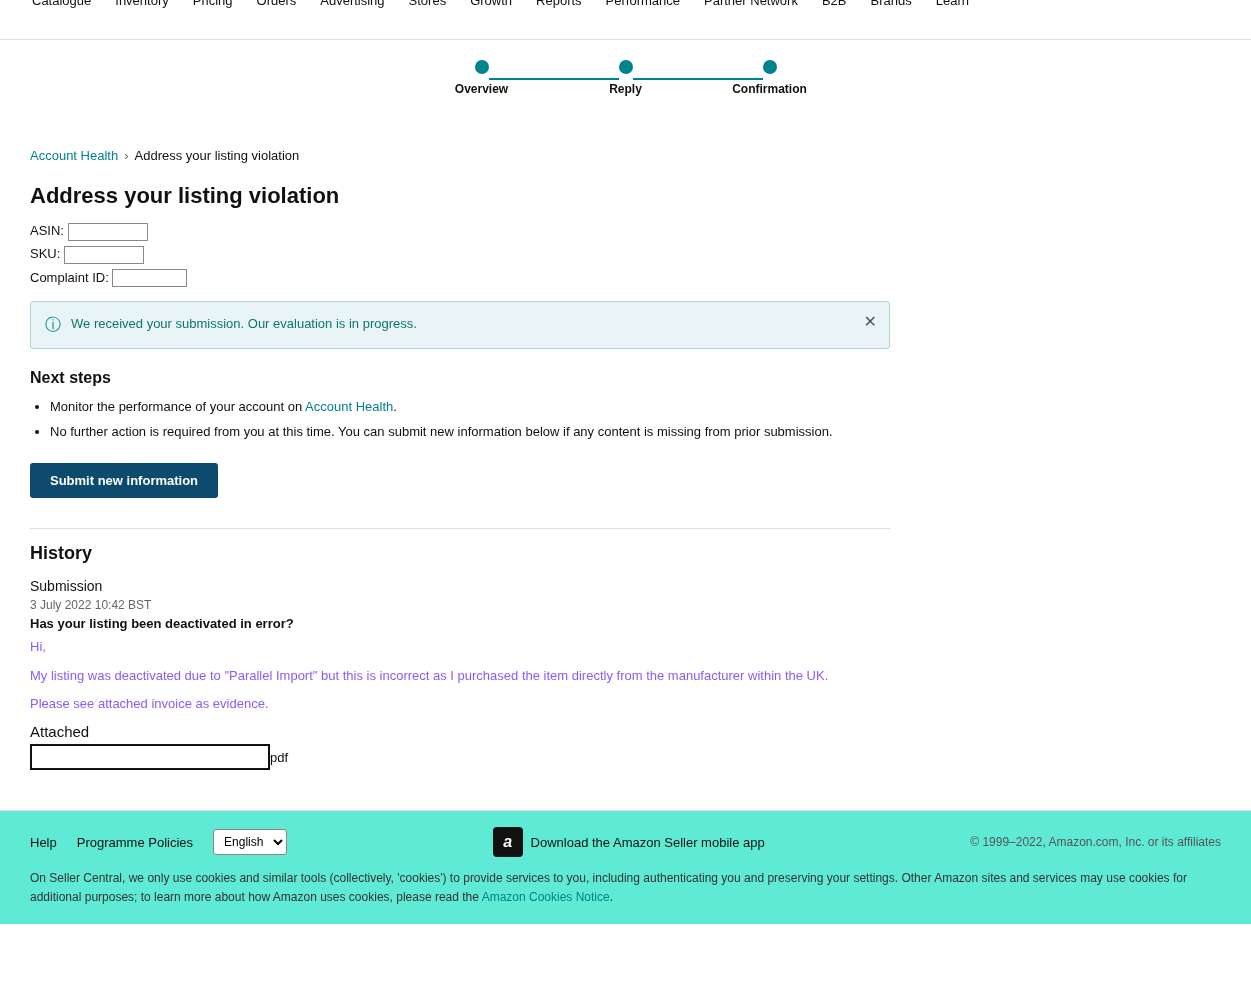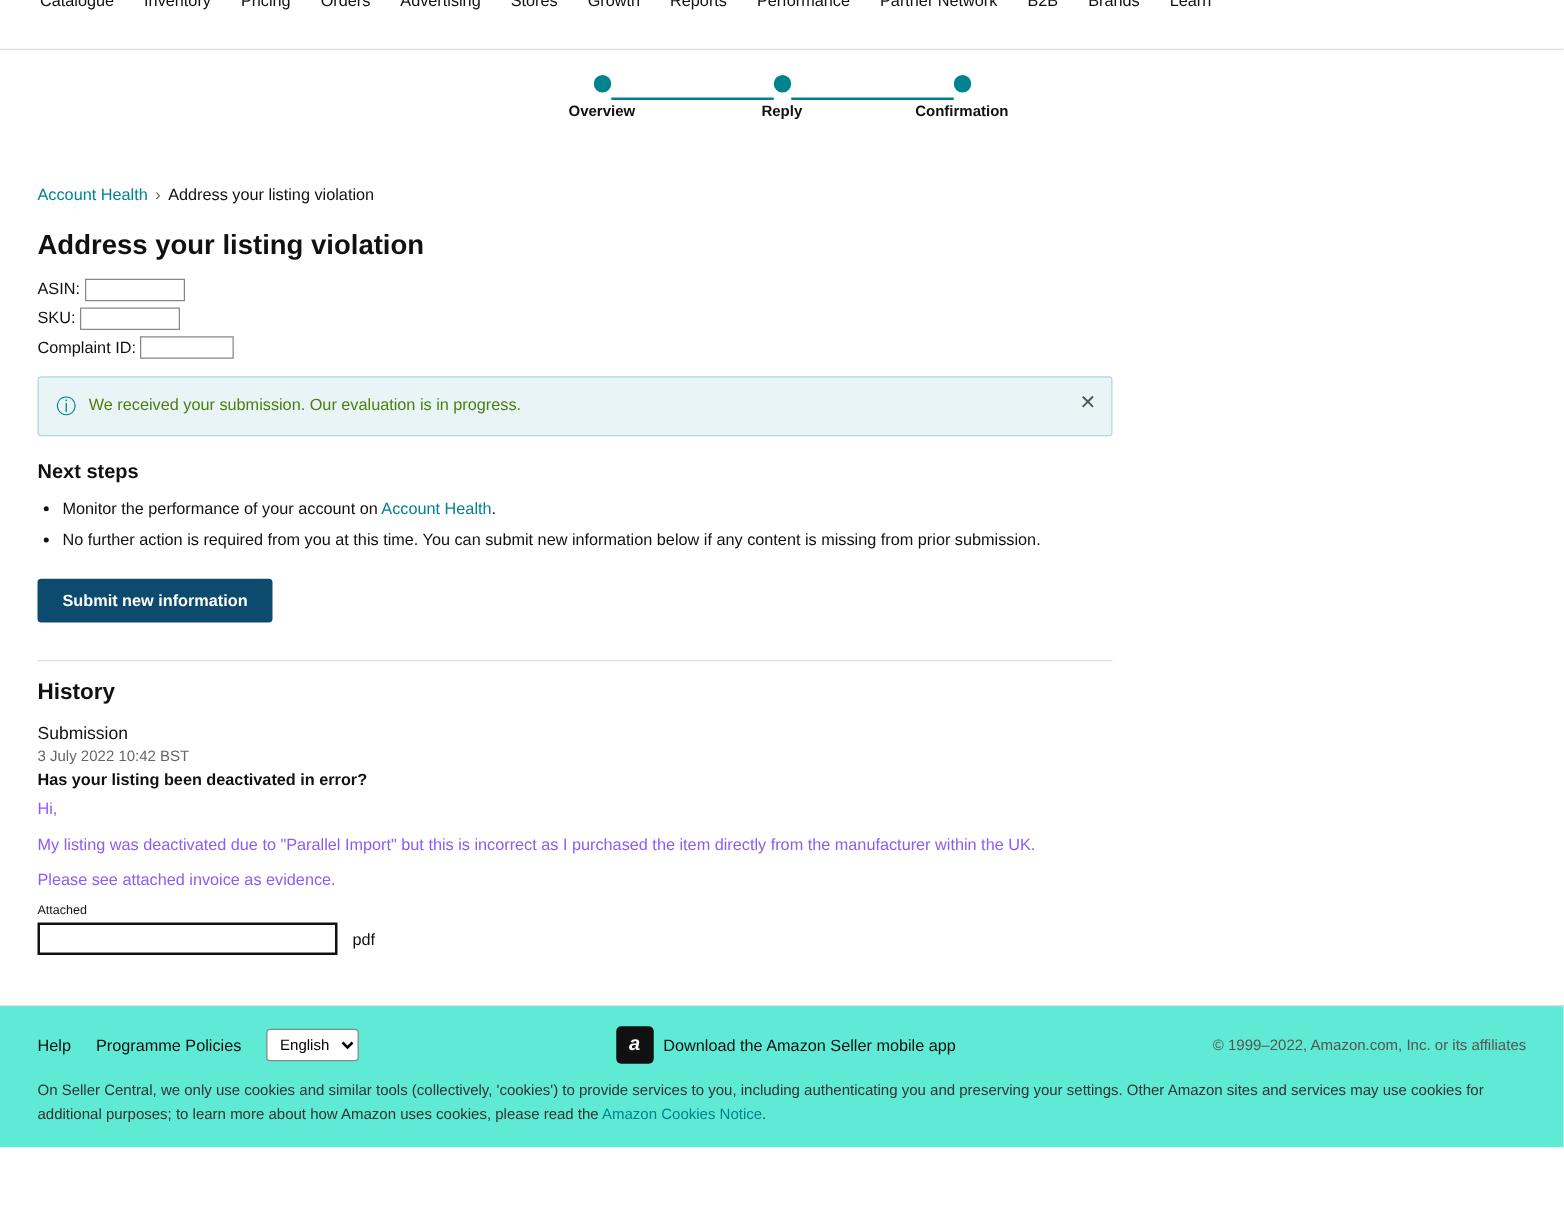--- a/index.html
+++ b/index.html
@@ -150,21 +150,21 @@
       position: relative;
     }
     .info-alert .alert-icon {
       color: #00838f;
       font-size: 16px;
       margin-top: 1px;
       flex-shrink: 0;
     }
     .info-alert .alert-text {
       font-size: 13px;
-      color: #4d7c0f;
+      color: #0f766e;
       line-height: 1.5;
     }
     .info-alert .close-btn {
       position: absolute;
       right: 12px;
       top: 10px;
       cursor: pointer;
       color: #555;
       font-size: 16px;
       background: none;
@@ -231,28 +231,28 @@
       font-weight: bold;
       margin-bottom: 6px;
     }
     .submission-body {
       font-size: 13px;
       color: #8b5cf6;
       line-height: 1.6;
       margin-bottom: 8px;
     }
     .attached-label {
-      font-size: 10px;
+      font-size: 15px;
       color: #111;
       margin-bottom: 4px;
     }
     .attached-file {
       display: flex;
       align-items: center;
-      gap: 12px;
+      gap: 0;
     }
     .file-box {
       display: inline-block;
       border: 2px solid #111;
       width: 240px;
       height: 26px;
       background: #fff;
       vertical-align: middle;
     }
     .file-ext {

